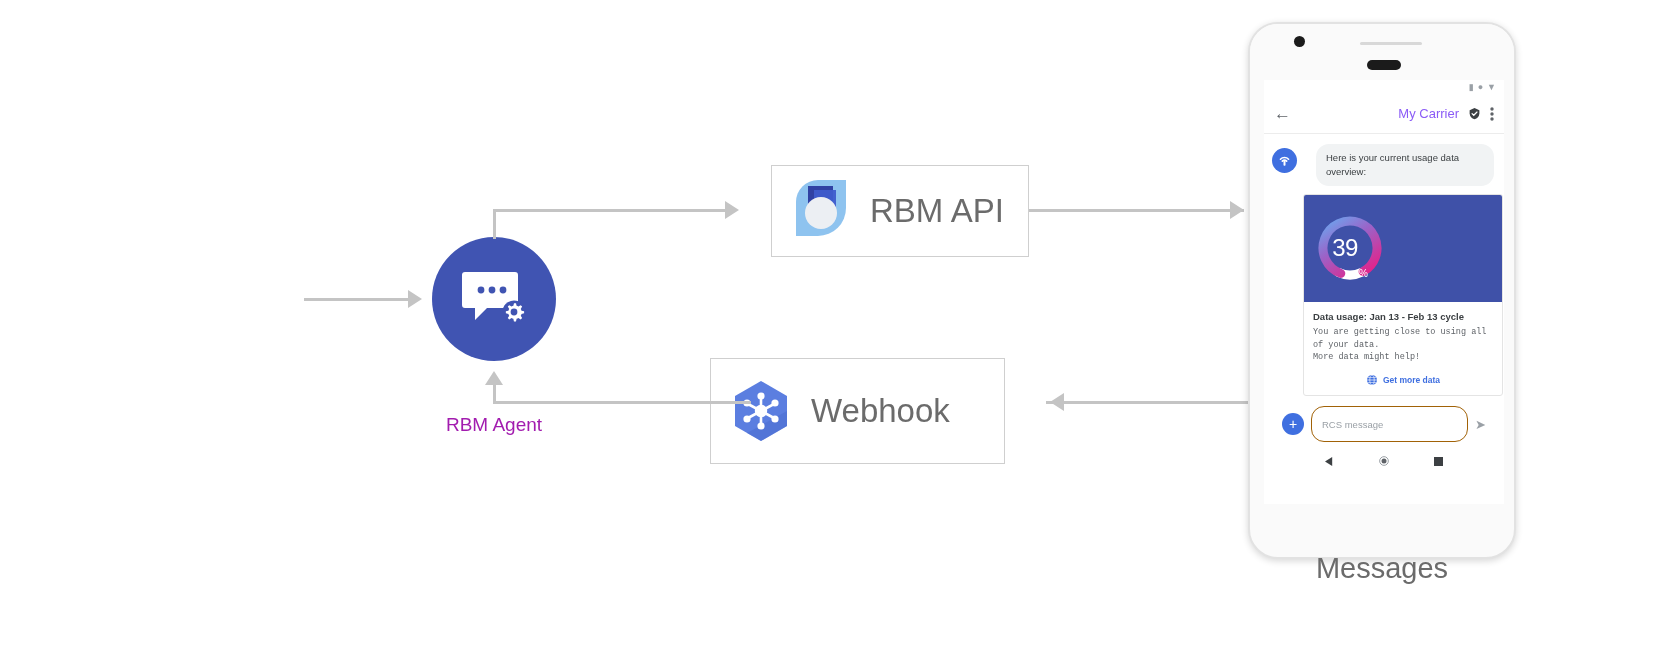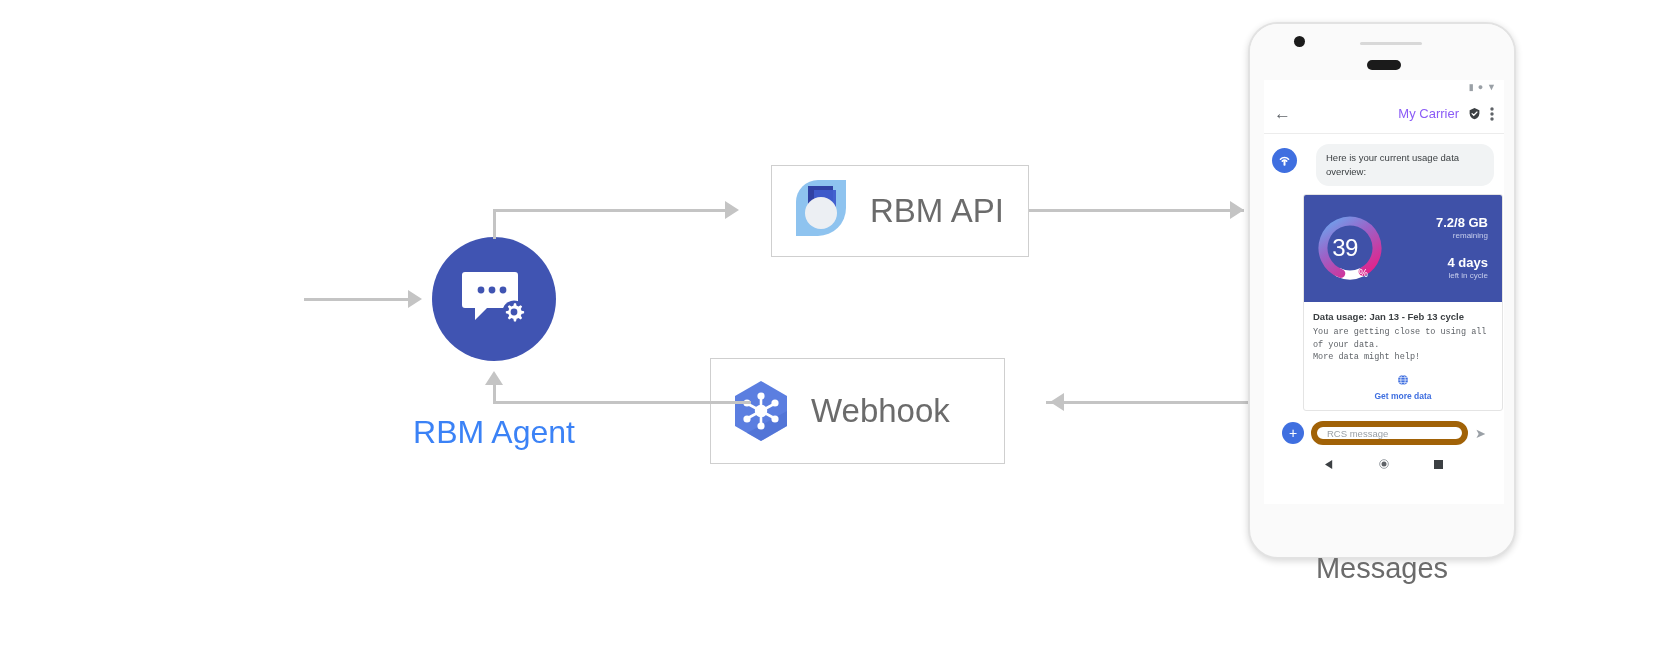--- a/index.html
+++ b/index.html
@@ -40,21 +40,21 @@
 
   
   #rbm-agent {
     position: absolute; left: 432px; top: 237px;
     width: 124px; height: 124px; border-radius: 50%;
     background: #4054b2;
     display: flex; align-items: center; justify-content: center;
   }
   #rbm-agent-label {
     position: absolute; left: 386px; top: 414px; width: 216px;
-    text-align: center; font-size: 32px; font-weight: 300; color: #3b82f6;
+    text-align: center; font-size: 19px; font-weight: 300; color: #a21caf;
   }
 
   
   .conn { position: absolute; background: #c4c4c4; }
   .arrowhead {
     position: absolute; width: 0; height: 0;
     border-top: 9px solid transparent; border-bottom: 9px solid transparent;
   }
   .arrow-right { border-left: 14px solid #c4c4c4; }
   .arrow-left  { border-right: 14px solid #c4c4c4; }
@@ -125,32 +125,32 @@
   #gauge-side { flex: 1; text-align: right; color: #fff; padding-right: 4px; }
   .side-big { font-size: 13px; font-weight: bold; line-height: 1.2; }
   .side-small { font-size: 8px; color: #c6cdec; line-height: 1.4; }
   .side-gap { height: 13px; }
 
   #card-body { padding: 8px 9px 6px 9px; }
   #card-title { font-size: 9.5px; font-weight: bold; color: #3c4043; line-height: 1.5; }
   #card-desc { font-size: 8.5px; color: #5f6368; line-height: 1.5; margin-top: 2px; font-family: Liberation Mono, monospace; }
   #card-action {
     display: flex; align-items: center; justify-content: center; gap: 5px;
-    margin-top: 10px; padding-bottom: 3px; flex-direction: column;
+    margin-top: 10px; padding-bottom: 3px;
   }
   #card-action-text { font-size: 8.5px; color: #3f6fe0; font-weight: bold; }
 
   #composer { display: flex; align-items: center; gap: 7px; padding: 10px 10px 6px 10px; }
   #plus-btn {
     width: 22px; height: 22px; border-radius: 50%; background: #3f6fe0;
     color: #fff; display: flex; align-items: center; justify-content: center;
     font-size: 14px; line-height: 1; flex: 0 0 22px;
   }
   #msg-input {
-    flex: 1; height: 24px; border: 6px solid #a16207; border-radius: 13px;
+    flex: 1; height: 36px; border: 1px solid #a16207; border-radius: 13px;
     display: flex; align-items: center; padding: 0 10px;
     font-size: 9.5px; color: #9aa0a6;
   }
   #send-ico { color: #9aa0a6; font-size: 13px; flex: 0 0 auto; }
 
   #nav-bar { display: flex; align-items: center; justify-content: space-around; height: 26px; padding: 0 30px; }
   .nav-ico { color: #3c4043; }
 
   #phone-caption {
     position: absolute; left: 1262px; top: 552px; width: 240px; text-align: center;
@@ -288,27 +288,20 @@
 
                 <circle cx="36" cy="36" r="27" fill="none" stroke="#ffffff" stroke-width="9" stroke-linecap="round" stroke-dasharray="24 146" stroke-dashoffset="-2" transform="rotate(60 36 36)"></circle>
 
                 <circle cx="36" cy="36" r="27" fill="none" stroke="url(#gaugegrad)" stroke-width="9" stroke-linecap="round" stroke-dasharray="146 24" stroke-dashoffset="0" transform="rotate(110 36 36)"></circle>
               </svg>
               <div id="gauge-text">
                 <span id="gauge-pct">39</span>
                 <span id="gauge-pct-sym">%</span>
               </div>
             </div>
-            <div id="gauge-side">
-              <div class="side-big">7.2/8 GB</div>
-              <div class="side-small">remaining</div>
-              <div class="side-gap"></div>
-              <div class="side-big">4 days</div>
-              <div class="side-small">left in cycle</div>
-            </div>
           </div>
 
           <div id="card-body">
             <div id="card-title">Data usage: Jan 13 - Feb 13 cycle</div>
             <div id="card-desc">You are getting close to using all of your data.</div>
             <div id="card-desc" style="margin-top:0;">More data might help!</div>
             <div id="card-action">
               <svg width="12" height="12" viewBox="0 0 24 24">
                 <circle cx="12" cy="12" r="10" fill="#3f6fe0"></circle>
                 <ellipse cx="12" cy="12" rx="4.4" ry="10" fill="none" stroke="#ffffff" stroke-width="1.4"></ellipse>

